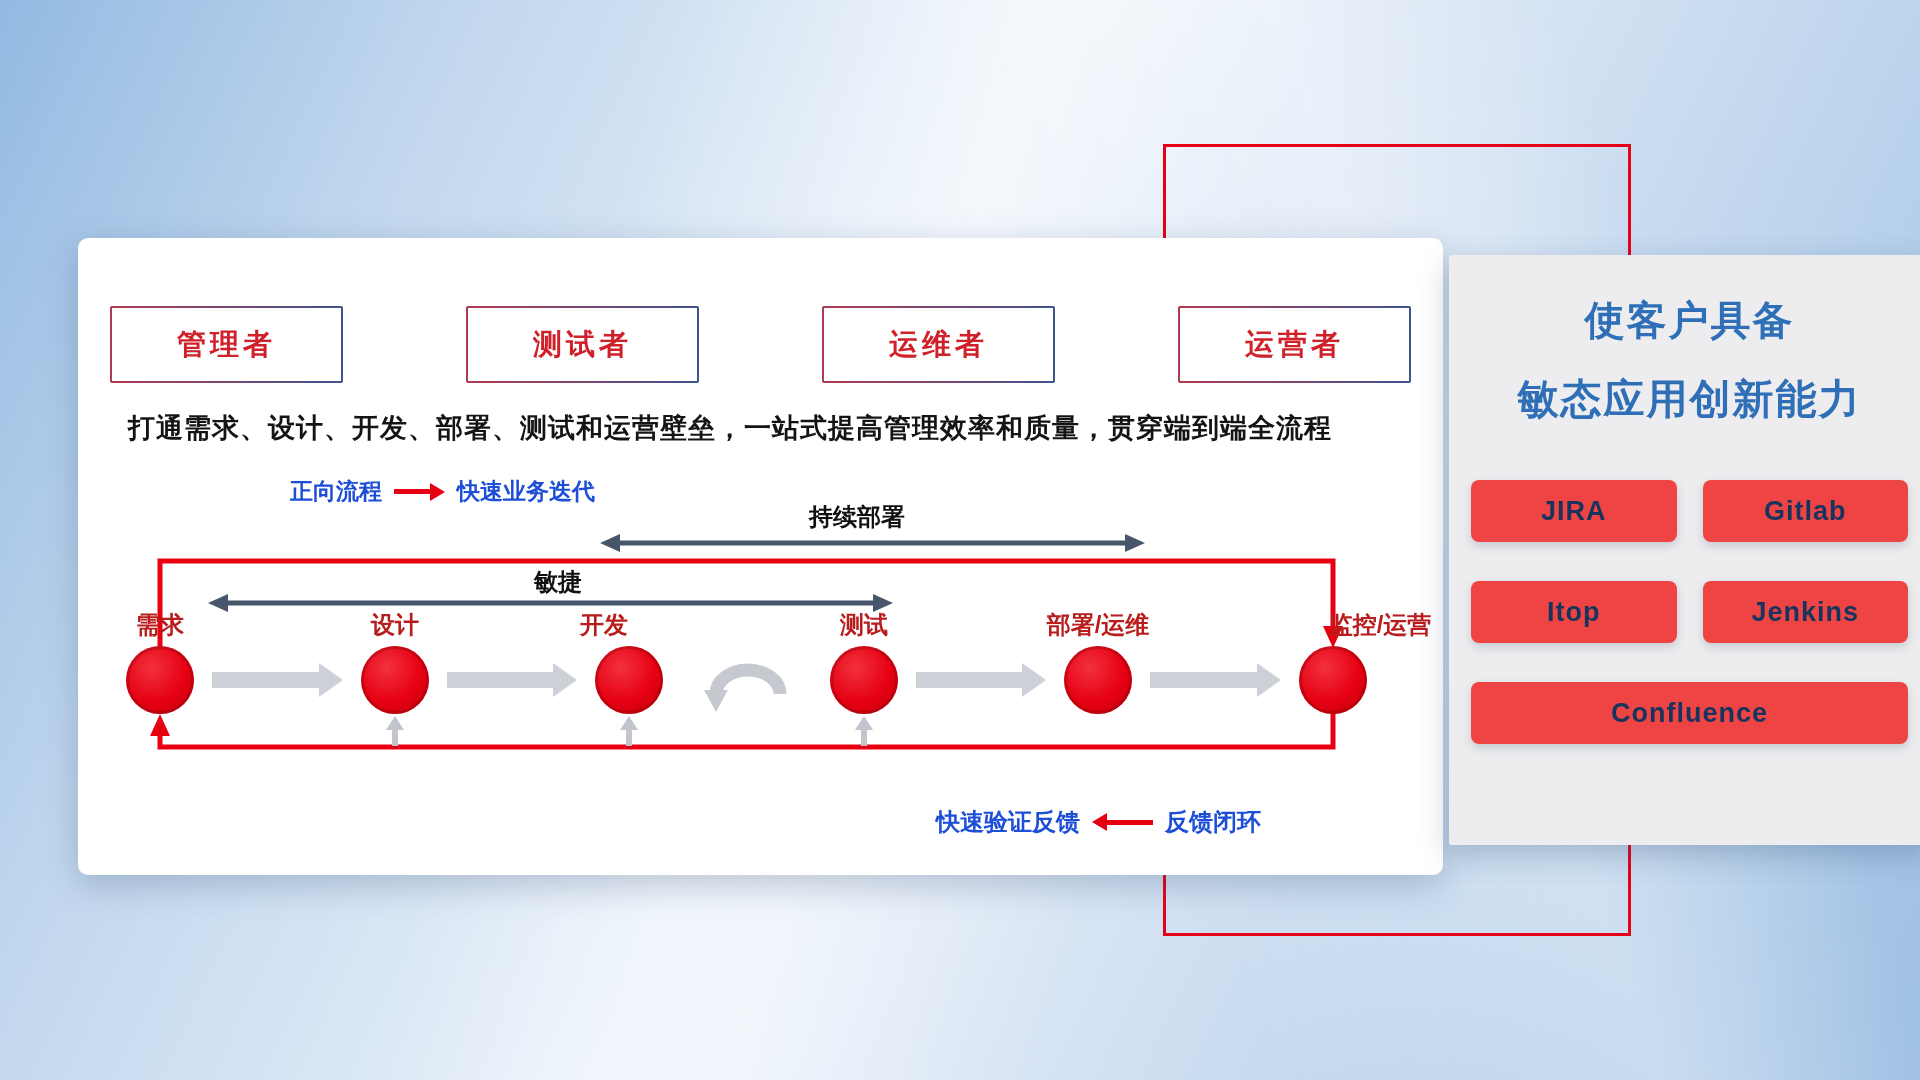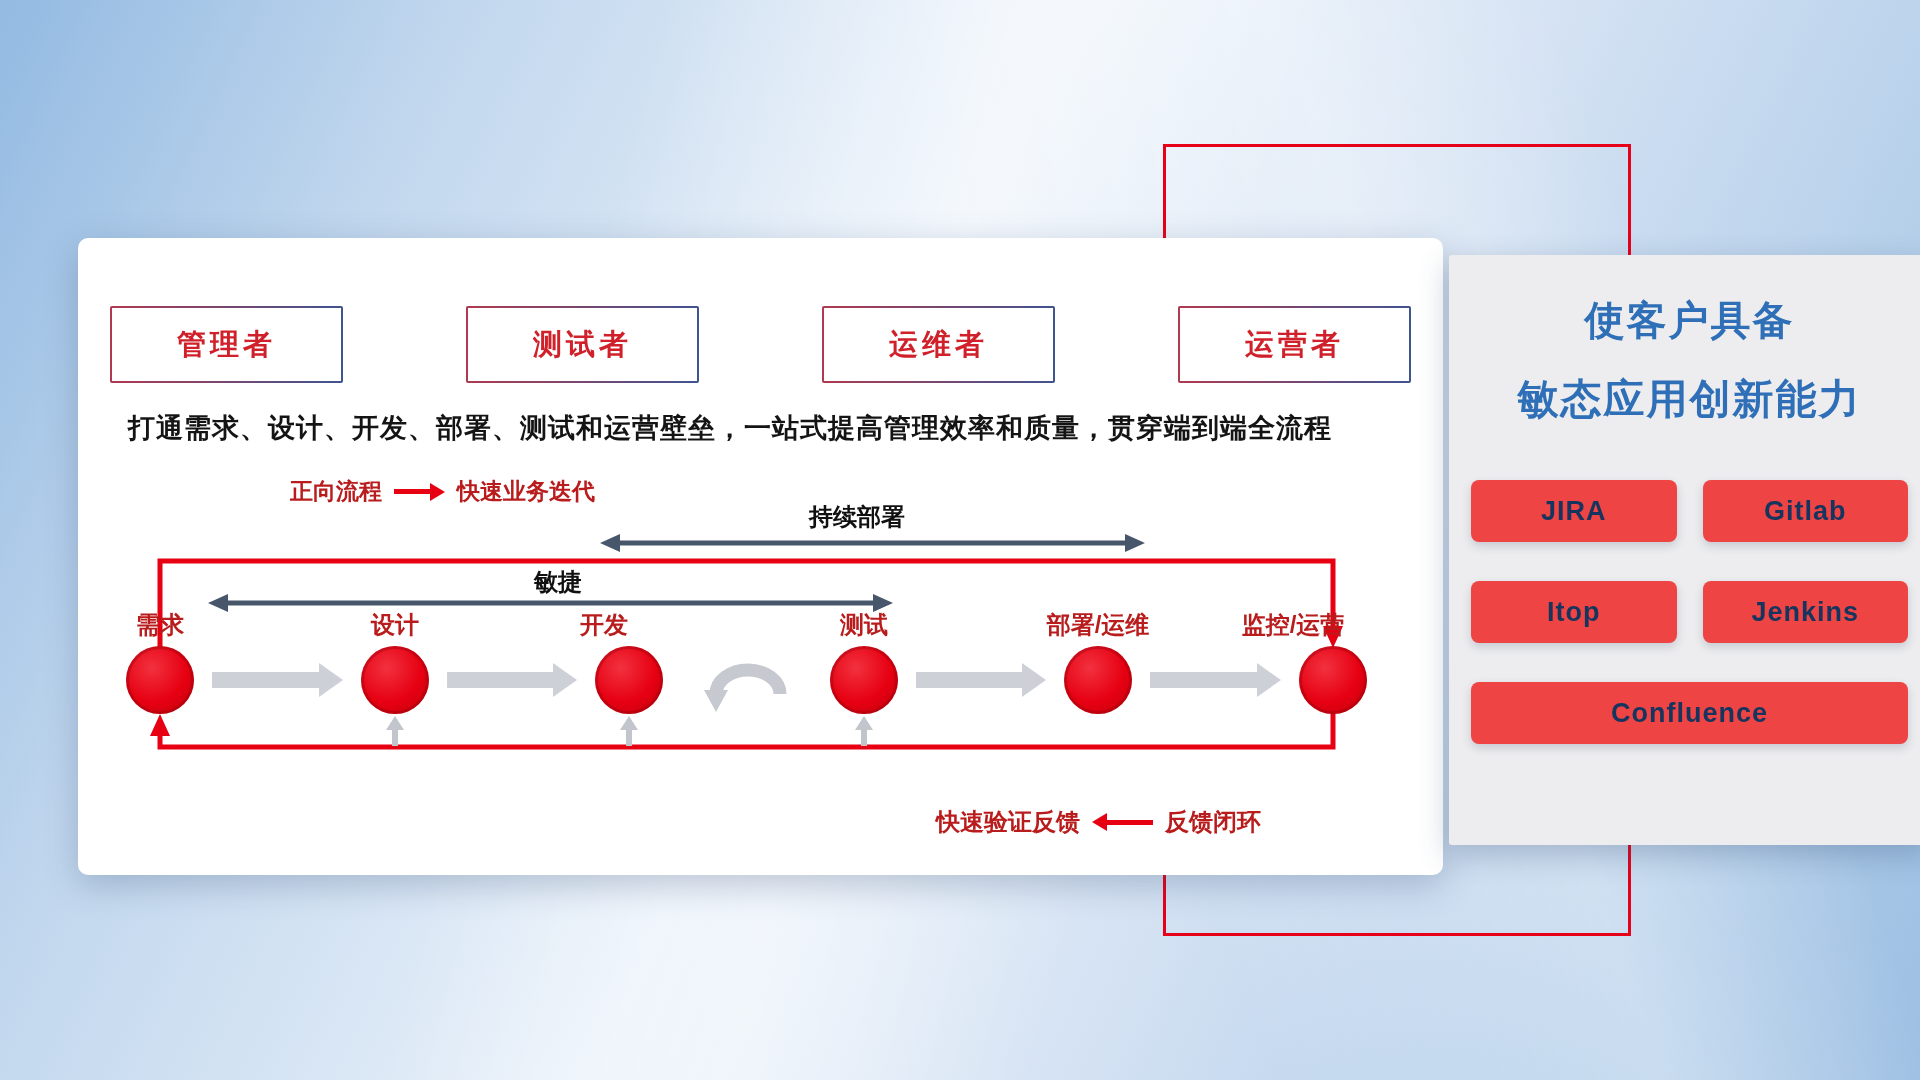--- a/index.html
+++ b/index.html
@@ -42,21 +42,21 @@
     background:linear-gradient(#fff,#fff) padding-box,
                linear-gradient(90deg,#b03a50,#3f5490) border-box;
     color:#d0202a; font-size:29px; font-weight:bold; letter-spacing:4px;
   }
 
   .description {
     position:absolute; top:172px; left:50px; width:1280px;
     font-size:27px; font-weight:bold; color:#141414; letter-spacing:1px;
   }
 
-  .legend { display:flex; gap:12px; font-weight:bold; color:#b91c1c; }
+  .legend { display:flex; gap:12px; font-weight:bold; color:#1d4ed8; }
   .legend-forward { position:absolute; top:238px; left:212px; font-size:23px; }
   .legend-feedback { position:absolute; top:562px; left:858px; font-size:24px;margin-top:6px; }
   .arr { display:inline-flex; align-items:center; }
   .arr .shaft { width:36px; height:5px; background:#e60012; }
   .arr .head-r { width:0; height:0; border-left:15px solid #e60012; border-top:9px solid transparent; border-bottom:9px solid transparent; }
   .arr .head-l { width:0; height:0; border-right:15px solid #e60012; border-top:9px solid transparent; border-bottom:9px solid transparent; }
   .legend-feedback .arr .shaft { width:46px; }
 
   .flow-svg { position:absolute; top:240px; left:0; }
 
@@ -172,21 +172,21 @@
         <line x1="786" y1="268" x2="786" y2="252" stroke="#c2c6cc" stroke-width="6"></line>
         <polygon points="777,252 795,252 786,238" fill="#c2c6cc"></polygon>
       </g>
     </svg>
 
     <div class="stage-label" style="left:2px">需求</div>
     <div class="stage-label" style="left:237px">设计</div>
     <div class="stage-label" style="left:446px">开发</div>
     <div class="stage-label" style="left:706px">测试</div>
     <div class="stage-label" style="left:940px">部署/运维</div>
-    <div class="stage-label" style="left:1135px">监控/运营</div>
+    <div class="stage-label" style="left:1222px">监控/运营</div>
 
     <div class="stage-node" style="left:48px"></div>
     <div class="stage-node" style="left:283px"></div>
     <div class="stage-node" style="left:517px"></div>
     <div class="stage-node" style="left:752px"></div>
     <div class="stage-node" style="left:986px"></div>
     <div class="stage-node" style="left:1221px"></div>
 
     <div class="legend legend-feedback">
       <span>快速验证反馈</span>

